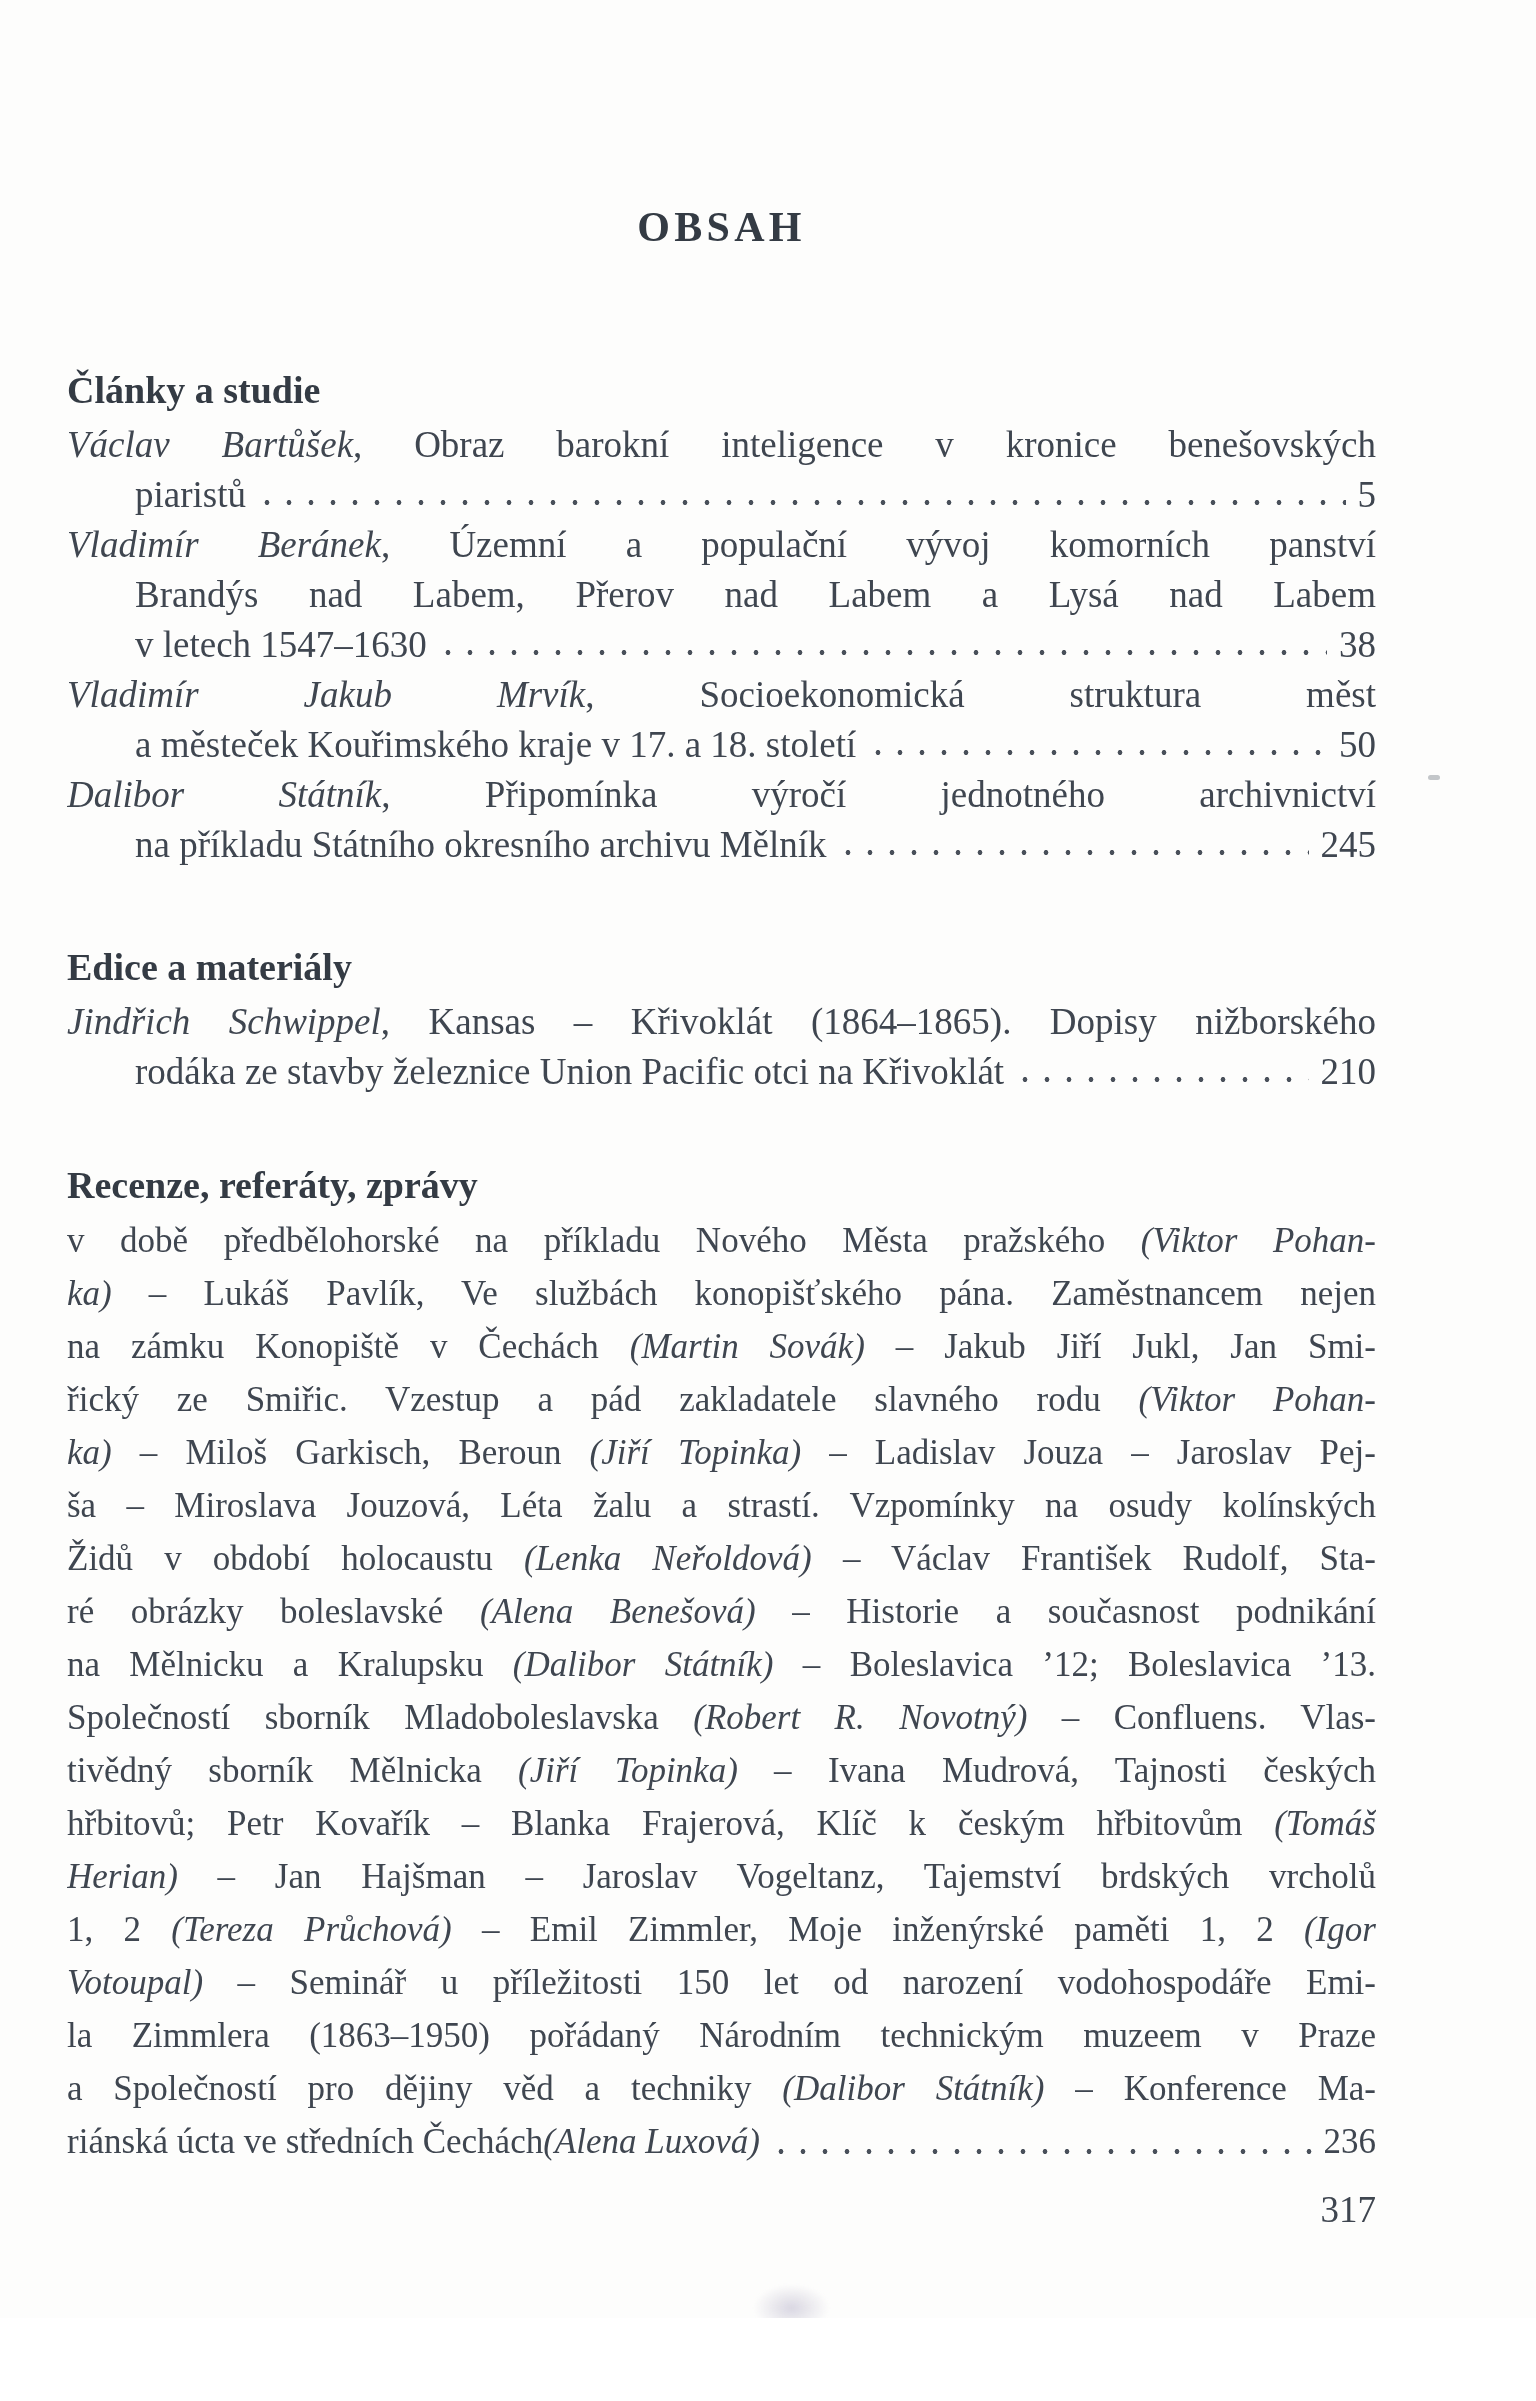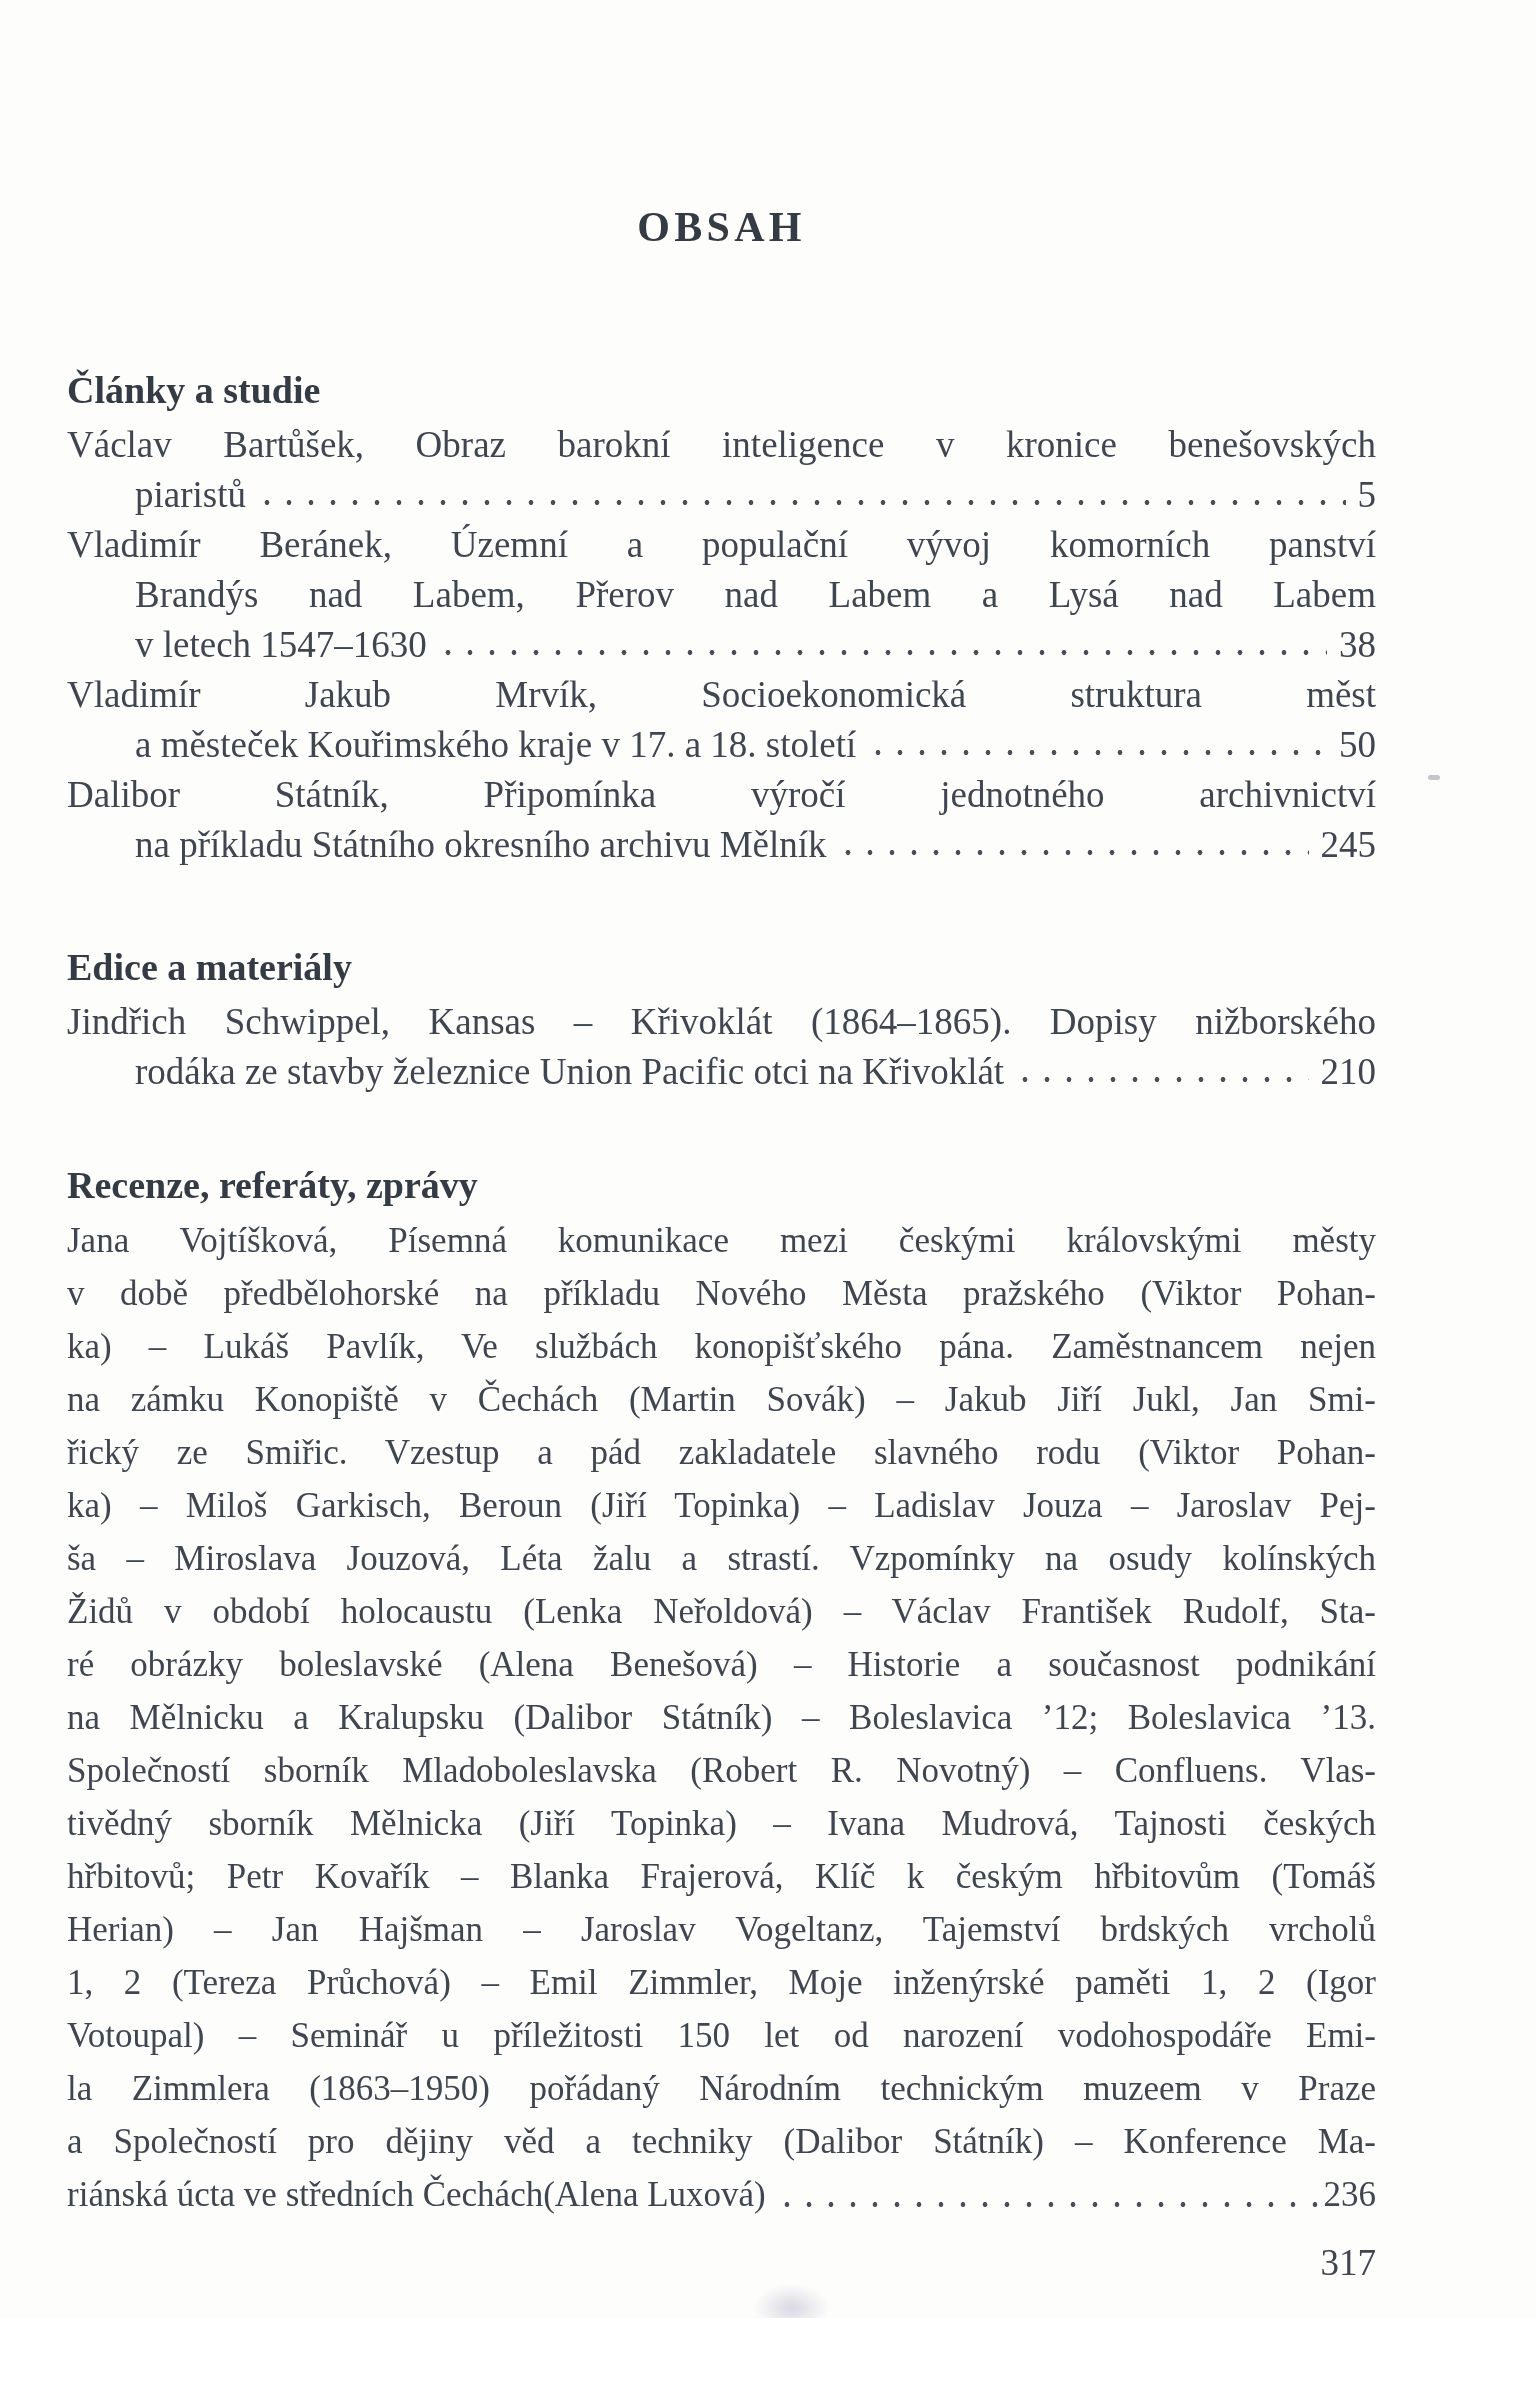--- a/index.html
+++ b/index.html
@@ -51,21 +51,21 @@
   .justify{
     text-align:justify;
     text-align-last:justify;
     -moz-text-align-last:justify;
     text-justify:inter-word;
   }
   .indent{padding-left:68px;text-align:center;}
   .has-page{display:flex;align-items:baseline;}
   .seg{white-space:pre-wrap;}
   .has-page .seg{white-space:nowrap;flex:0 0 auto;}
-  .it{}
+  .it{font-style:italic;}
   .leader{
     flex:1 1 auto;
     height:6.8px;
     align-self:flex-end;
     margin:0 12px 13.7px 10.3px;
     background-image:radial-gradient(circle,#49505a 2.1px,rgba(73,80,90,0) 2.7px);
     background-size:22px 6.8px;
     background-repeat:repeat-x;
     background-position:0 50%;
   }
@@ -142,21 +142,20 @@
           <div class="line toc-line indent has-page">
             <span class="seg">rodáka ze stavby železnice Union Pacific otci na Křivoklát</span>
             <span class="leader"></span>
             <span class="pg">210</span>
           </div>
         </div>
       </section>
       <section>
         <h2 class="section-heading">Recenze, referáty, zprávy</h2>
         <div class="para">
-          <div class="line para-line justify"><span class="seg">Jana Vojtíšková, Písemná komunikace mezi českými královskými městy</span></div>
           <div class="line para-line justify"><span class="seg">v době předbělohorské na příkladu Nového Města pražského </span><span class="seg it">(Viktor Pohan-</span></div>
           <div class="line para-line justify"><span class="seg it">ka)</span><span class="seg"> – Lukáš Pavlík, Ve službách konopišťského pána. Zaměstnancem nejen</span></div>
           <div class="line para-line justify"><span class="seg">na zámku Konopiště v Čechách </span><span class="seg it">(Martin Sovák)</span><span class="seg"> – Jakub Jiří Jukl, Jan Smi-</span></div>
           <div class="line para-line justify"><span class="seg">řický ze Smiřic. Vzestup a pád zakladatele slavného rodu </span><span class="seg it">(Viktor Pohan-</span></div>
           <div class="line para-line justify"><span class="seg it">ka)</span><span class="seg"> – Miloš Garkisch, Beroun </span><span class="seg it">(Jiří Topinka)</span><span class="seg"> – Ladislav Jouza – Jaroslav Pej-</span></div>
           <div class="line para-line justify"><span class="seg">ša – Miroslava Jouzová, Léta žalu a strastí. Vzpomínky na osudy kolínských</span></div>
           <div class="line para-line justify"><span class="seg">Židů v období holocaustu </span><span class="seg it">(Lenka Neřoldová)</span><span class="seg"> – Václav František Rudolf, Sta-</span></div>
           <div class="line para-line justify"><span class="seg">ré obrázky boleslavské </span><span class="seg it">(Alena Benešová)</span><span class="seg"> – Historie a současnost podnikání</span></div>
           <div class="line para-line justify"><span class="seg">na Mělnicku a Kralupsku </span><span class="seg it">(Dalibor Státník)</span><span class="seg"> – Boleslavica ’12; Boleslavica ’13.</span></div>
           <div class="line para-line justify"><span class="seg">Společností sborník Mladoboleslavska </span><span class="seg it">(Robert R. Novotný)</span><span class="seg"> – Confluens. Vlas-</span></div>

